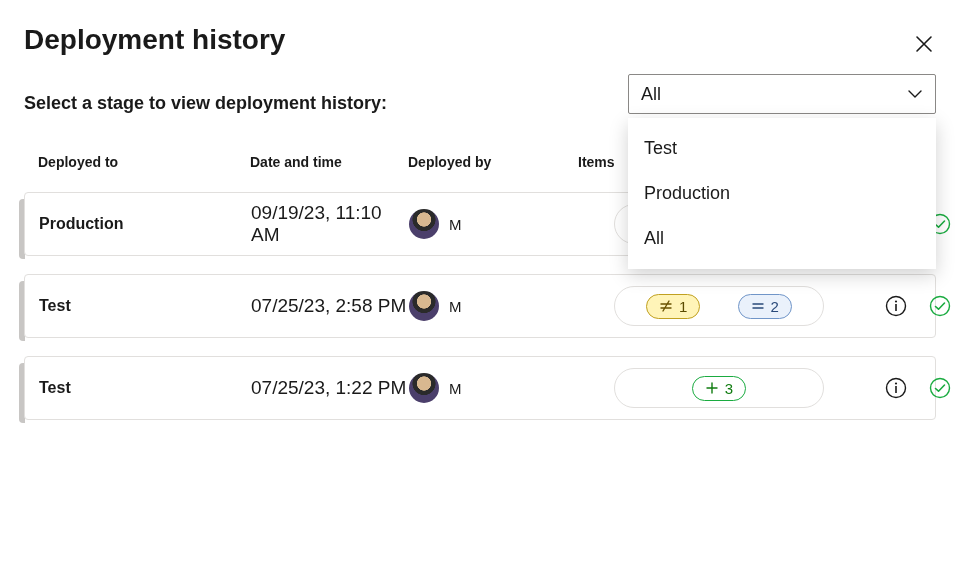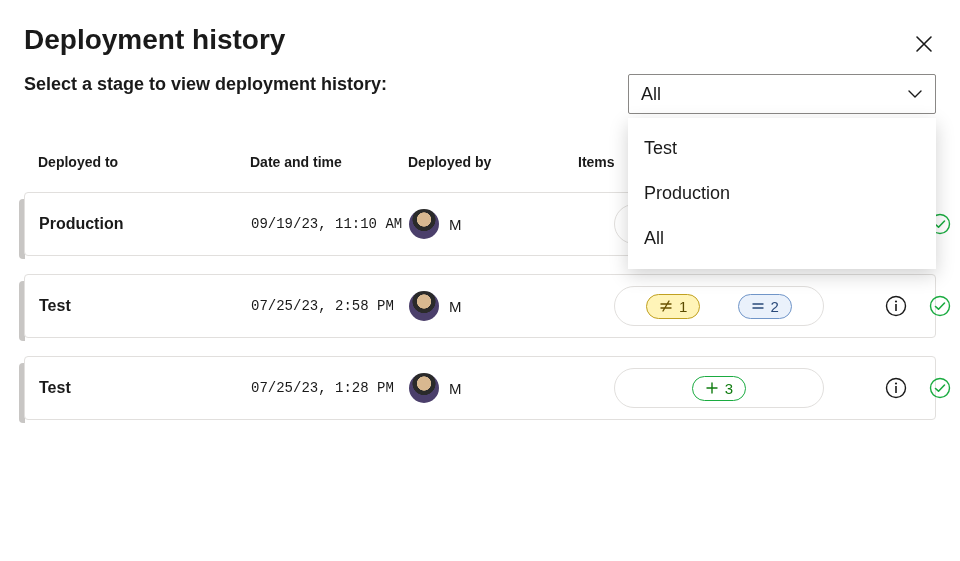--- a/index.html
+++ b/index.html
@@ -28,21 +28,21 @@
     cursor: pointer;
     width: 24px;
     height: 24px;
     display: flex;
     align-items: center;
     justify-content: center;
   }
   .filter-row {
     display: flex;
     justify-content: space-between;
-    align-items: flex-start;
+    align-items: flex-end;
     margin-bottom: 40px;
     position: relative;
   }
   .filter-label {
     font-size: 18px;
     font-weight: 600;
   }
   .select-wrap {
     position: relative;
     width: 308px;
@@ -112,21 +112,21 @@
     width: 6px;
     background: #c8c6c4;
     border-top-left-radius: 4px;
     border-bottom-left-radius: 4px;
     z-index: -1;
   }
   .stage-cell {
     font-weight: 700;
     font-size: 16px;
   }
-  .dt-cell { font-size: 14px; font-family: Liberation Mono, monospace; }
+  .dt-cell { font-size: 19px; }
   .user-cell {
     display: flex;
     align-items: center;
     gap: 10px;
     font-size: 15px;
   }
   .avatar {
     width: 30px;
     height: 30px;
     border-radius: 50%;
@@ -264,21 +264,21 @@
         </svg>
       <svg class="icon-circle" viewBox="0 0 22 22">
           <circle cx="11" cy="11" r="9.5" stroke="#1aab40" stroke-width="1.4" fill="none"></circle>
           <path d="M6.5 11.5 L9.5 14.2 L15.5 8" stroke="#1aab40" stroke-width="1.6" fill="none" stroke-linecap="round" stroke-linejoin="round"></path>
         </svg>
     </div>
   </div>
 
   <div class="history-row">
     <div class="stage-cell">Test</div>
-    <div class="dt-cell">07/25/23, 1:28 PM</div>
+    <div class="dt-cell">07/25/23, 1:22 PM</div>
     <div class="user-cell">
       <div class="avatar"></div>
       <span>M</span>
     </div>
     <div class="items-cell">
       <div class="items-pill-group">
         <span class="chip green">
           <svg width="14" height="14" viewBox="0 0 14 14">
               <path d="M7 2 V12 M2 7 H12" stroke="#107c10" stroke-width="1.4" stroke-linecap="round"></path>
             </svg>

